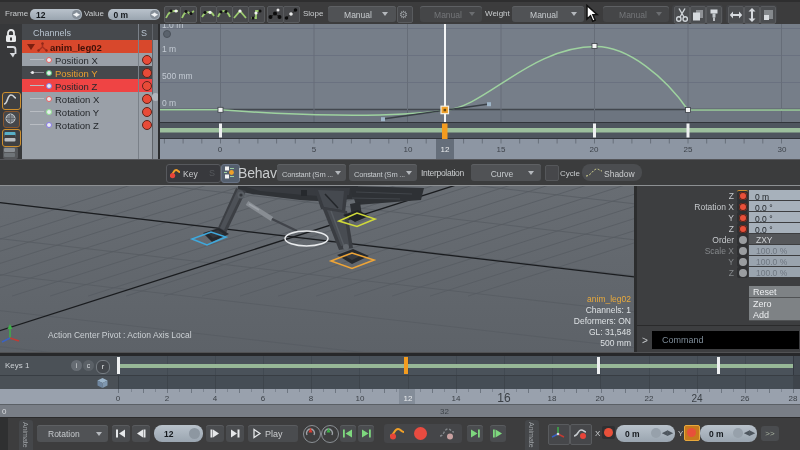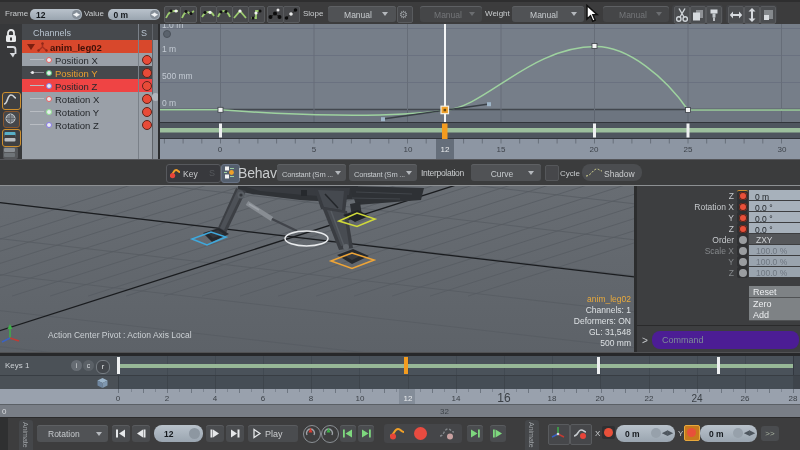--- a/index.html
+++ b/index.html
@@ -542,21 +542,21 @@
       </div>
       <div class="abs" style="left:112px;top:112px;width:54px;height:10.5px;background:#7e8285;border-bottom:1px solid #505254;">
         <span style="position:absolute;left:4px;top:0.5px;color:#eceef0;font-size:9px;">Zero</span>
       </div>
       <div class="abs" style="left:112px;top:123px;width:54px;height:10.5px;background:#7e8285;border-bottom:1px solid #505254;">
         <span style="position:absolute;left:4px;top:0.5px;color:#eceef0;font-size:9px;">Add</span>
       </div>
 
   <div class="abs" style="left:0;top:139px;width:166px;height:1px;background:#2a2a2b;"></div>
   <div class="lbl" style="left:5px;top:150px;font-size:10px;color:#c5c8ca;">&gt;</div>
-  <div class="abs" style="left:15px;top:145px;width:147px;height:18px;background:#4c1d95;border-radius:8px;">
+  <div class="abs" style="left:15px;top:145px;width:147px;height:18px;background:#000000;border-radius:0;">
     <span style="position:absolute;left:10px;top:4px;color:#7d8b97;font-size:9px;">Command</span>
   </div>
 </div>
 
 <div class="abs" id="timeline" style="left:0;top:352px;width:800px;height:65px;">
   <div class="abs" style="left:0;top:0;width:800px;height:4px;background:#27282a;border-top:1px solid #515254;"></div>
 
   <div class="abs" style="left:0;top:4px;width:800px;height:19px;background:#4a525a;">
     <div class="abs" style="left:0;top:0;width:118px;height:19px;background:#4b5157;"></div>
     <span class="lbl" style="left:5px;top:5px;color:#ced2d6;">Keys 1</span>

